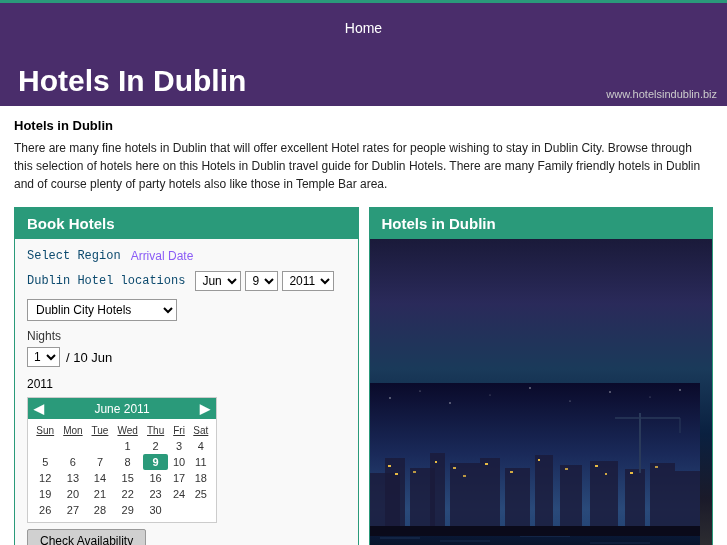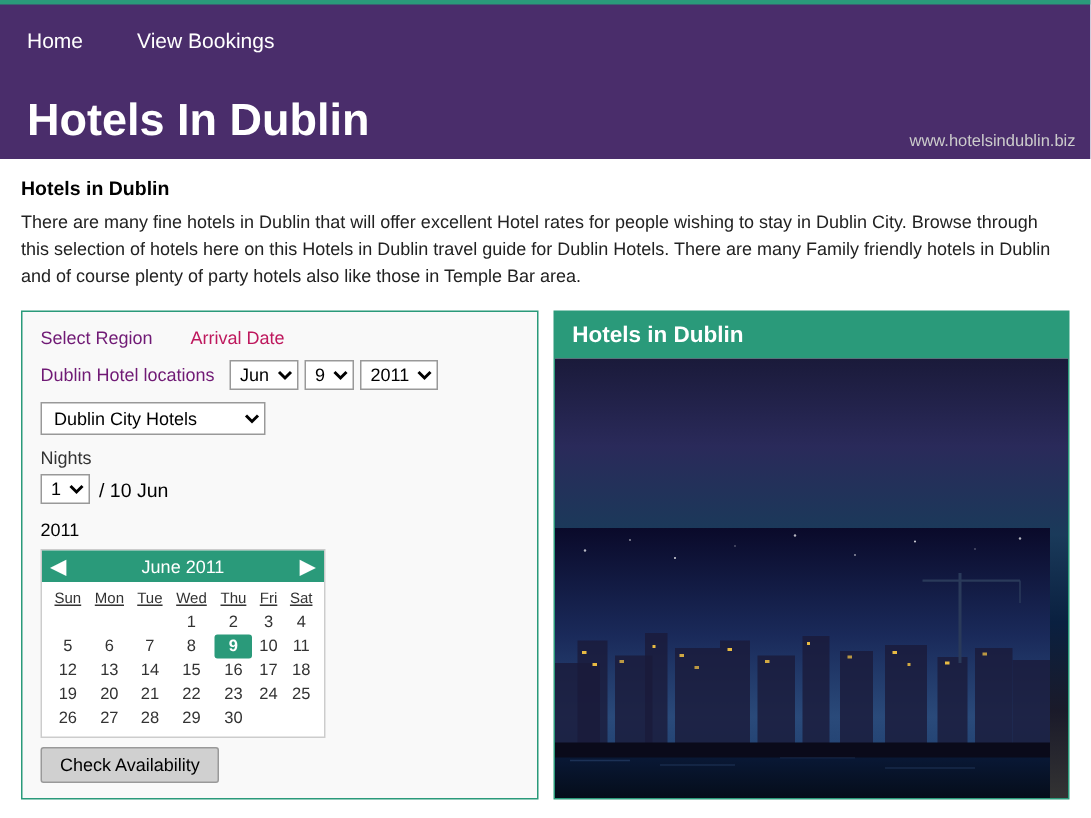--- a/index.html
+++ b/index.html
@@ -6,20 +6,21 @@
     body { font-family: Arial, sans-serif; font-size: 13px; background: #fff; width: 727px; }
 
     
     .nav-bar {
       background: #4a2d6b;
       padding: 0;
       display: flex;
       align-items: center;
       height: 50px;
       border-top: 3px solid #2a9a7a;
+      flex-direction: column;
     }
     .nav-bar a {
       color: #fff;
       text-decoration: none;
       padding: 0 18px;
       font-size: 14px;
       line-height: 50px;
       display: block;
     }
 
@@ -83,26 +84,27 @@
       padding: 10px 12px;
     }
     .form-row {
       display: flex;
       align-items: center;
       margin-bottom: 8px;
       gap: 10px;
     }
     .form-label {
       font-size: 12px;
-      color: #701a75;
+      color: #0c4a6e;
       min-width: 90px;
+      font-family: Liberation Mono, monospace;
     }
     .arrival-label {
       font-size: 12px;
-      color: #be185d;
+      color: #8b5cf6;
     }
     .select-small {
       font-size: 12px;
       padding: 1px 2px;
       border: 1px solid #999;
       background: #fff;
     }
     .region-dropdown {
       width: 150px;
       font-size: 12px;
@@ -244,20 +246,21 @@
   <span class="site-url">www.hotelsindublin.biz</span>
 </header>
 
 <div class="main-content">
   <p class="intro-title">Hotels in Dublin</p>
   <p class="intro-text">There are many fine hotels in Dublin that will offer excellent Hotel rates for people wishing to stay in Dublin City. Browse through this selection of hotels here on this Hotels in Dublin travel guide for Dublin Hotels. There are many Family friendly hotels in Dublin and of course plenty of party hotels also like those in Temple Bar area.</p>
 
   <div class="two-col">
 
     <div class="book-hotels-box">
+      <div class="book-hotels-header">Book Hotels</div>
       <div class="book-hotels-body">
         
         <div class="form-row">
           <span class="form-label">Select Region</span>
           <span class="arrival-label">Arrival Date</span>
         </div>
         
         <div class="form-row">
           <span class="form-label">Dublin Hotel locations</span>
           <div class="arrival-group">

